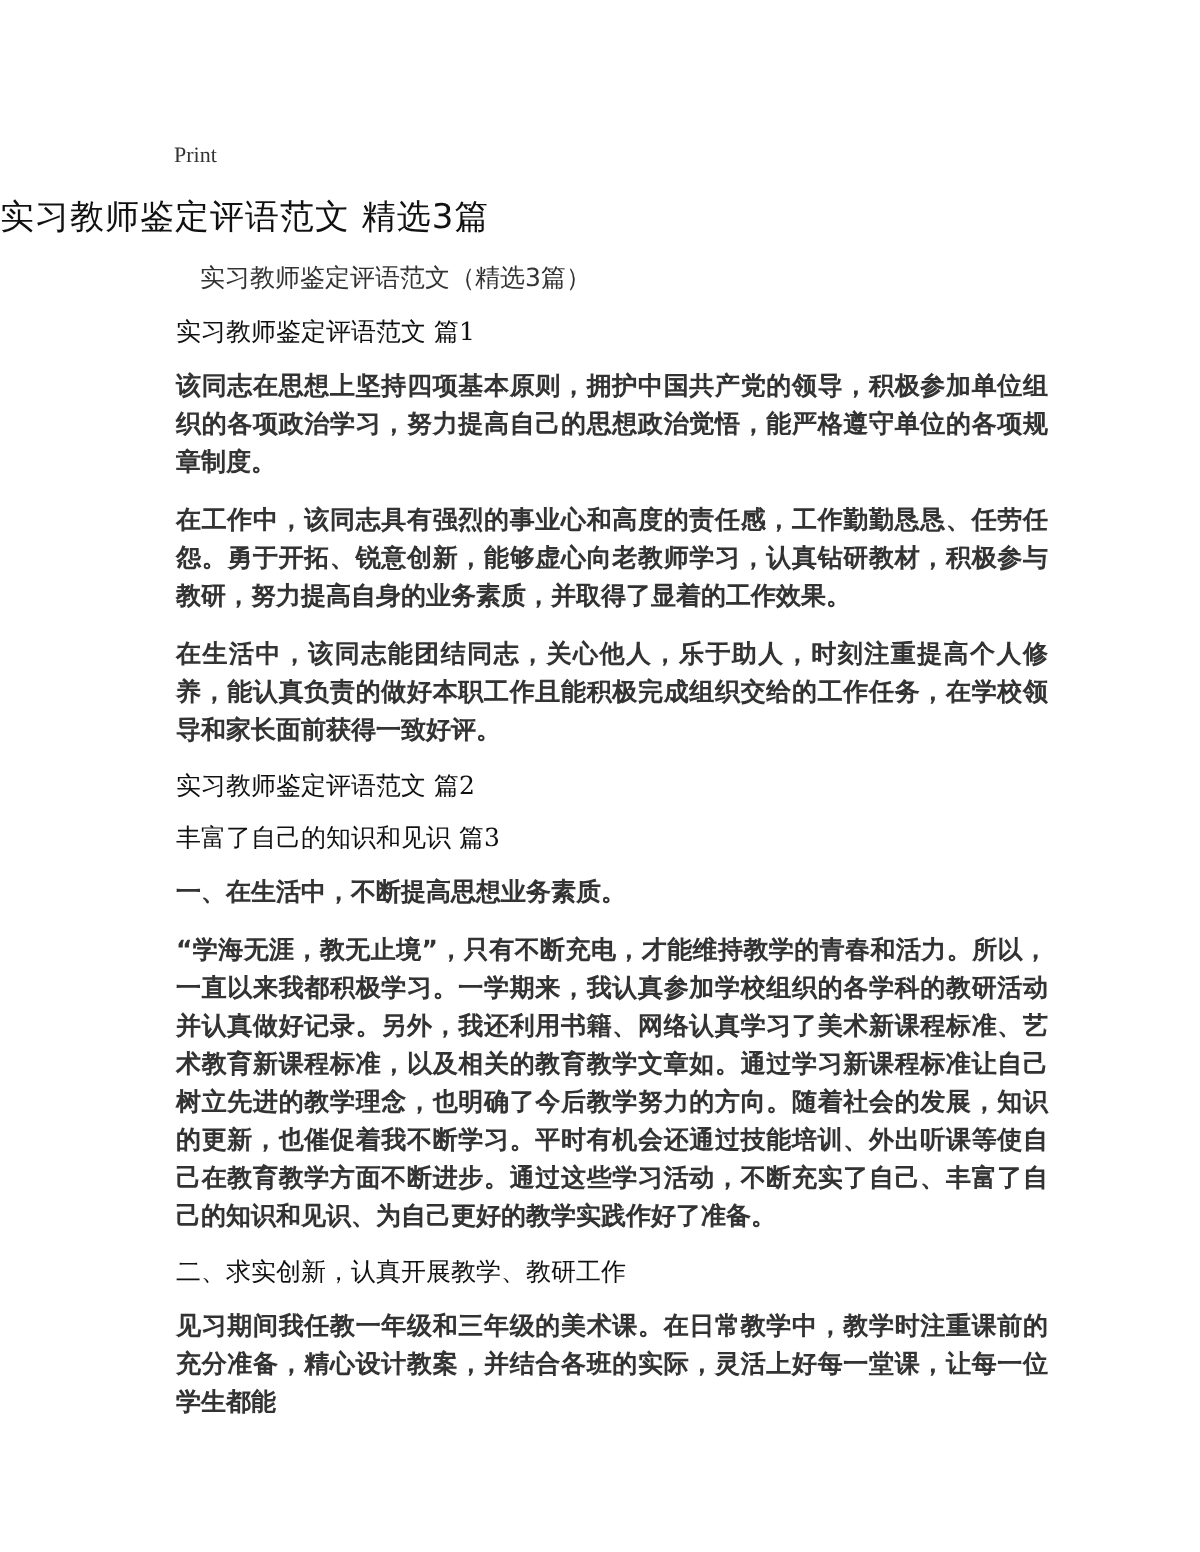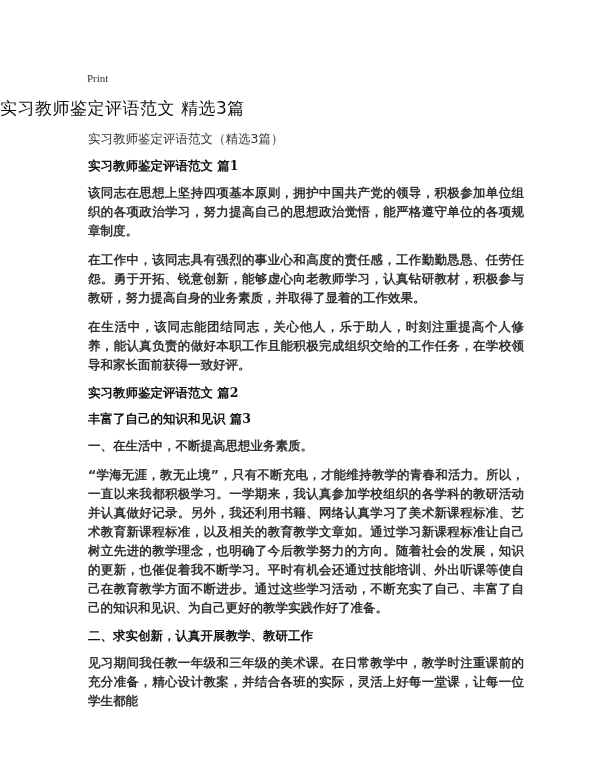--- a/index.html
+++ b/index.html
@@ -4,22 +4,22 @@
 <style>
   html, body { margin: 0; padding: 0; background: #ffffff; }
   body { width: 600px; height: 776px; overflow: hidden; position: relative;
          font-family: "DejaVu Sans", "Liberation Sans", sans-serif; color: #222; }
   .page { position: absolute; left: 0; top: 0; width: 600px; height: 776px; padding-left: 27px; }
   .print { position: absolute; left: 87px; top: 72px; font-family: "Liberation Serif", serif;
            font-size: 11px; color: #333; }
   .title { position: absolute; left: 0; width: 600px; top: 97px; text-align: left;
            font-size: 17px; color: #111; letter-spacing: 0.5px; }
   .content { position: absolute; left: 88px; top: 130px; width: 436px; }
-  .subtitle { font-size: 12.5px; line-height: 17px; color: #333; margin: 0 0 10px 0; }
-  h3 { font-size: 12.5px; font-weight: bold; margin: 0 0 9px 0; line-height: 17px; color: #111;
+  .subtitle { font-size: 12.5px; line-height: 17px; color: #333; margin: 0 0 10px 12px; }
+  h3 { font-size: 12.5px; font-weight: normal; margin: 0 0 9px 0; line-height: 17px; color: #111;
        font-family: "DejaVu Serif", "Liberation Serif", serif; }
   p { font-size: 12.5px; line-height: 19px; margin: 0 0 10px 0; color: #333; text-align: justify; font-weight: bold; }
 </style>
 </head>
 <body>
 
 <div class="page">
   <div class="print">Print</div>
   <div class="title">实习教师鉴定评语范文 精选3篇</div>
 

